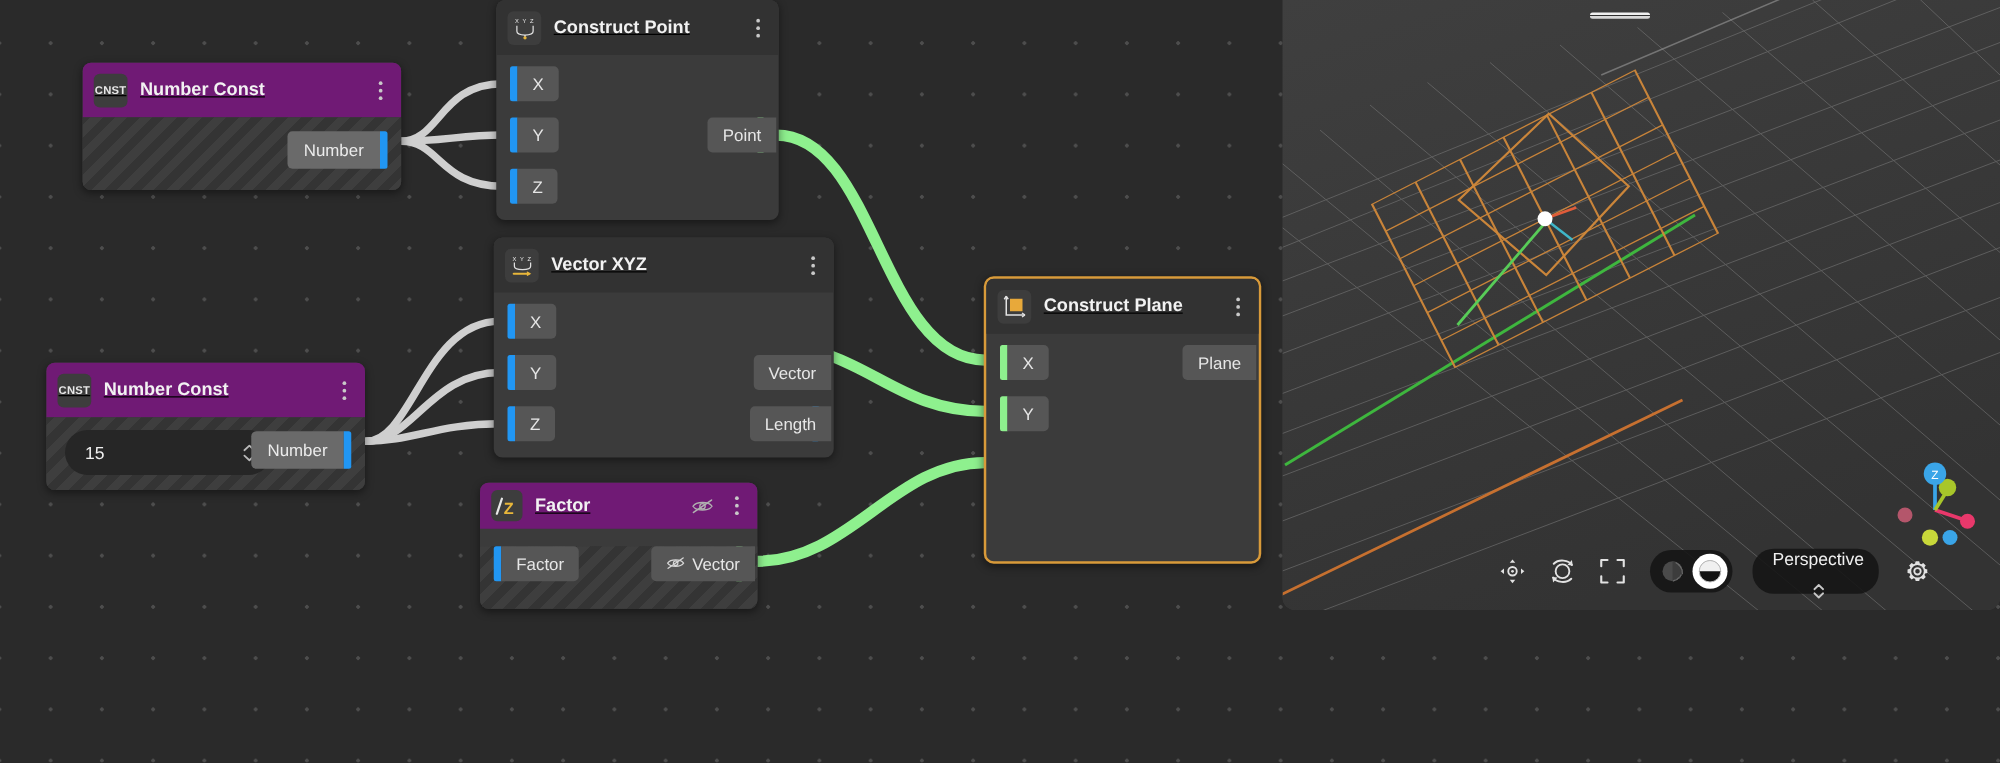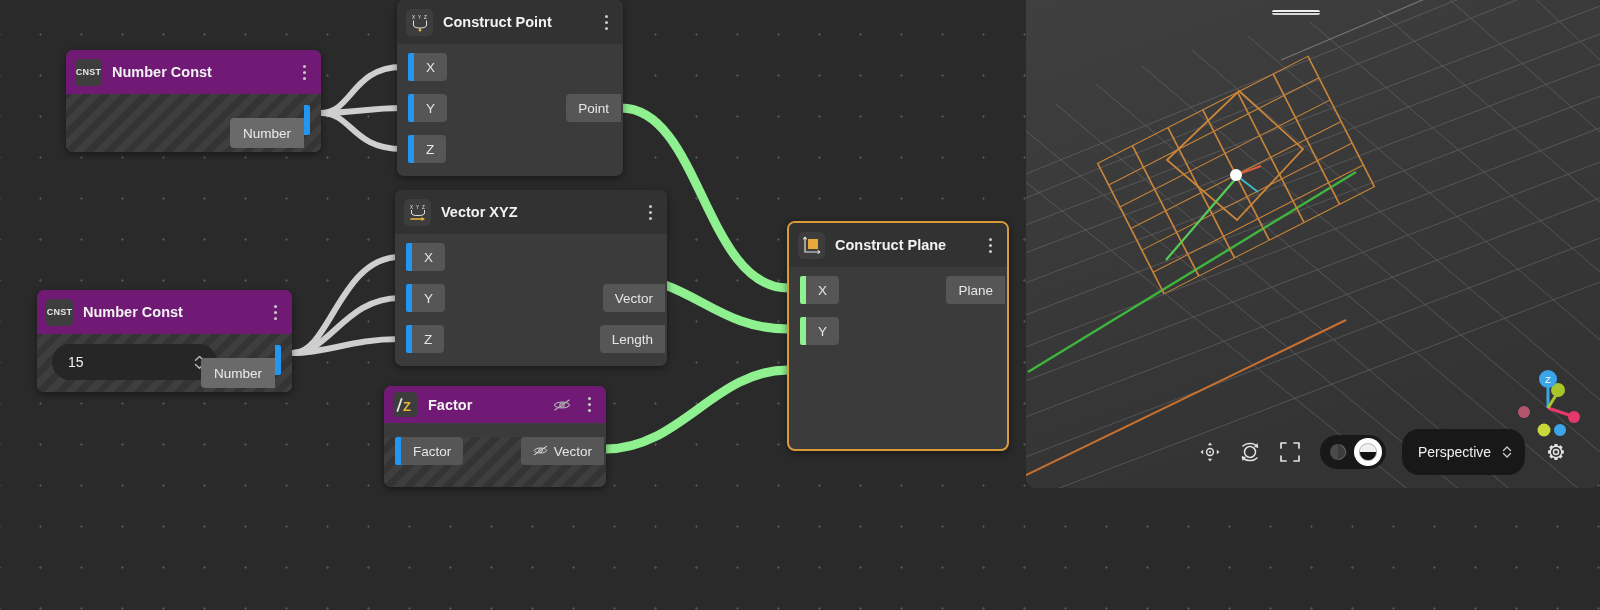--- a/index.html
+++ b/index.html
@@ -22,20 +22,21 @@
 
   #wire-layer { position: absolute; left:0; top:0; width:1600px; height:610px; pointer-events:none; }
 
   
   .node {
     position: absolute;
     border-radius: 7px;
     background: #3b3b3b;
     box-shadow: 0 2px 7px rgba(0,0,0,.45);
     overflow: hidden;
+    text-decoration: underline;
   }
   .node.selected { border: 2px solid #d89a3a; border-radius: 8px; }
 
   .node-header {
     height: 44px;
     background: #701a75;
     display: flex; align-items: center;
     padding: 0 10px 0 9px;
     gap: 10px;
   }
@@ -100,21 +101,21 @@
     height: 36px; border-radius: 18px;
     background: #262626;
     display: flex; align-items: center;
     padding: 0 8px 0 16px;
   }
   .num-value { font-size: 14px; color: #f0f0f0; flex: 1 1 auto; }
   .stepper { display:flex; flex-direction:column; align-items:center; gap:1px; padding-right:4px; cursor:pointer; }
   .stepper svg { display:block; }
 
   .out-pill {
-    position: absolute; top: 24px; right: 17px;
+    position: absolute; top: 11px; right: 17px;
     height: 30px; display:flex; align-items:center;
     padding: 0 13px; font-size: 13.5px; color:#ececec;
     background: #6a6a6a; border-radius: 4px 0 0 4px;
   }
   .out-pill-stub { position:absolute; top:11px; right:11px; width:6px; height:30px; border-radius:0 2px 2px 0; }
 
   .eye-off { display:inline-block; vertical-align:middle; margin-right:6px; }
 
   
   #viewport {
@@ -148,23 +149,23 @@
     margin-left: 4px;
   }
   .shade-btn {
     width: 28px; height: 28px; border-radius: 50%;
     display:flex; align-items:center; justify-content:center; cursor:pointer;
   }
   .shade-btn.active { background:#fff; }
   .persp-select {
     display:flex; align-items:center; gap:10px;
     background: rgba(20,20,20,.88);
-    border-radius: 17px; height: 46px;
+    border-radius: 17px; height: 36px;
     padding: 0 12px 0 16px;
-    cursor: pointer; margin-left: 4px;
+    cursor: pointer; margin-left: 4px; flex-direction: column;
   }
   .persp-label { font-size: 14px; color: #f0f0f0; white-space:nowrap; }
   .gear-btn { width: 30px; height: 30px; display:flex; align-items:center; justify-content:center; cursor:pointer; margin-left: 4px; }
 </style>
 </head>
 <body>
 
 <div id="graph-canvas">
 
   <svg id="wire-layer">

